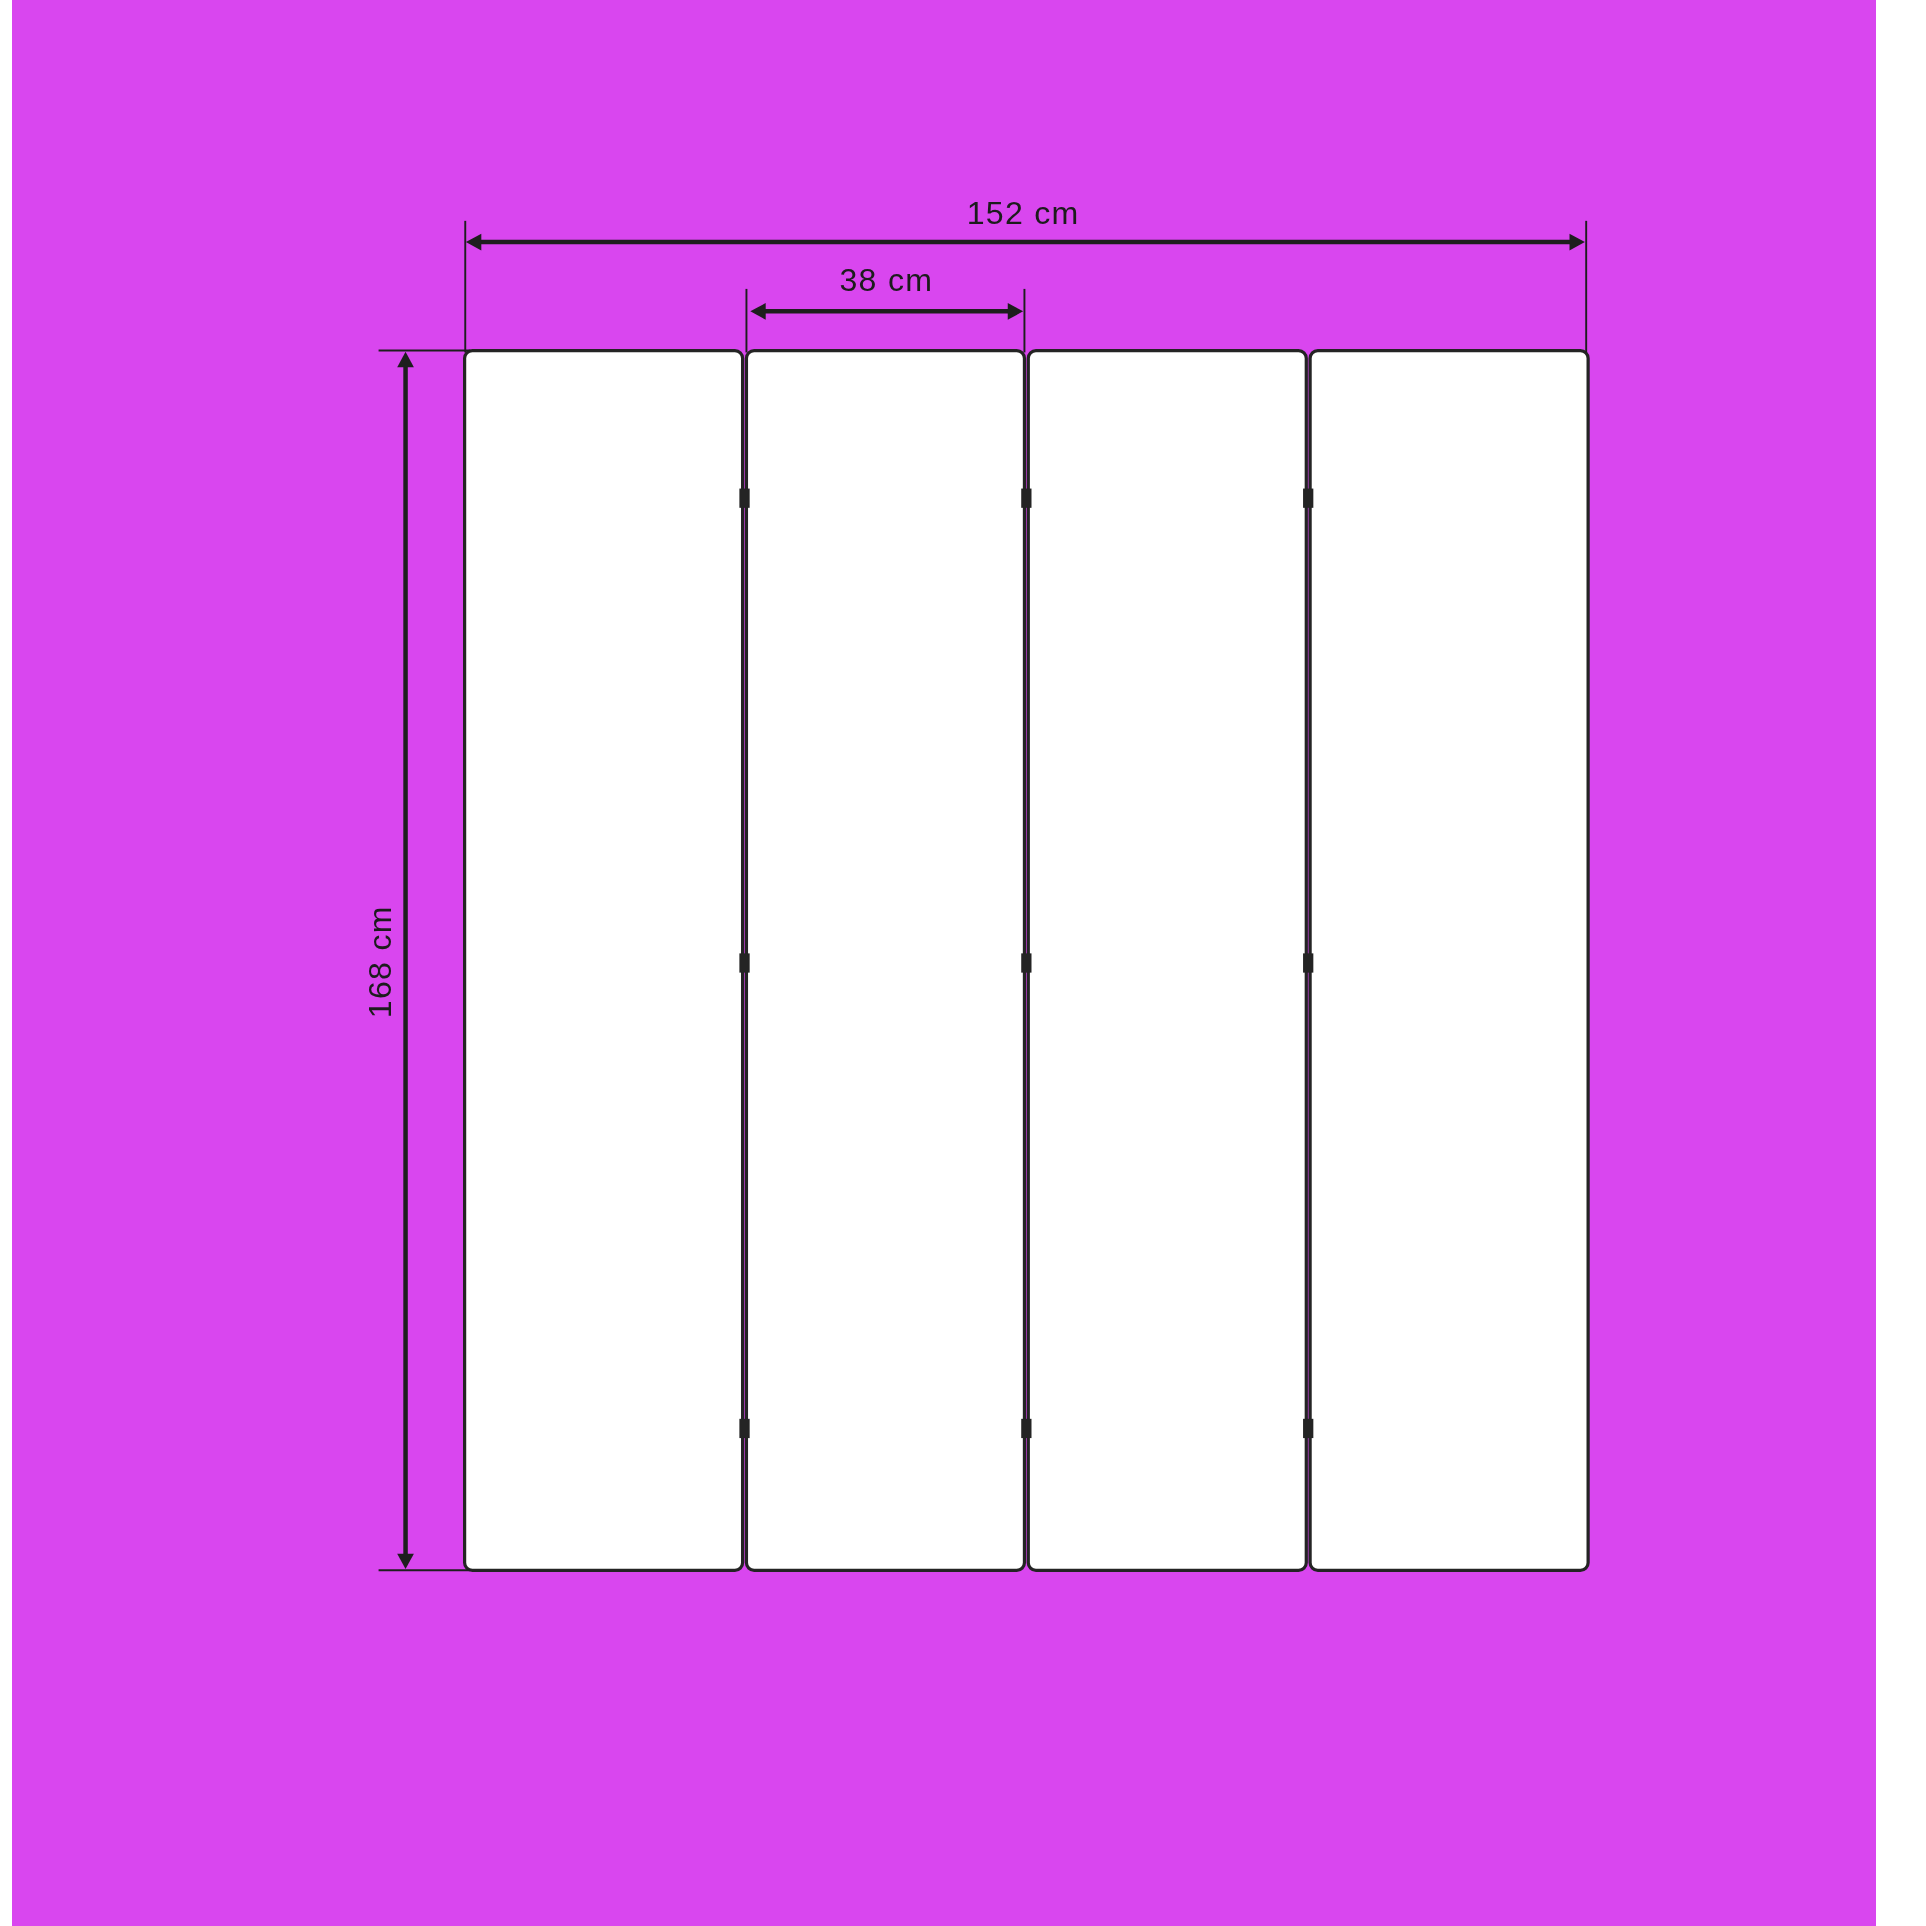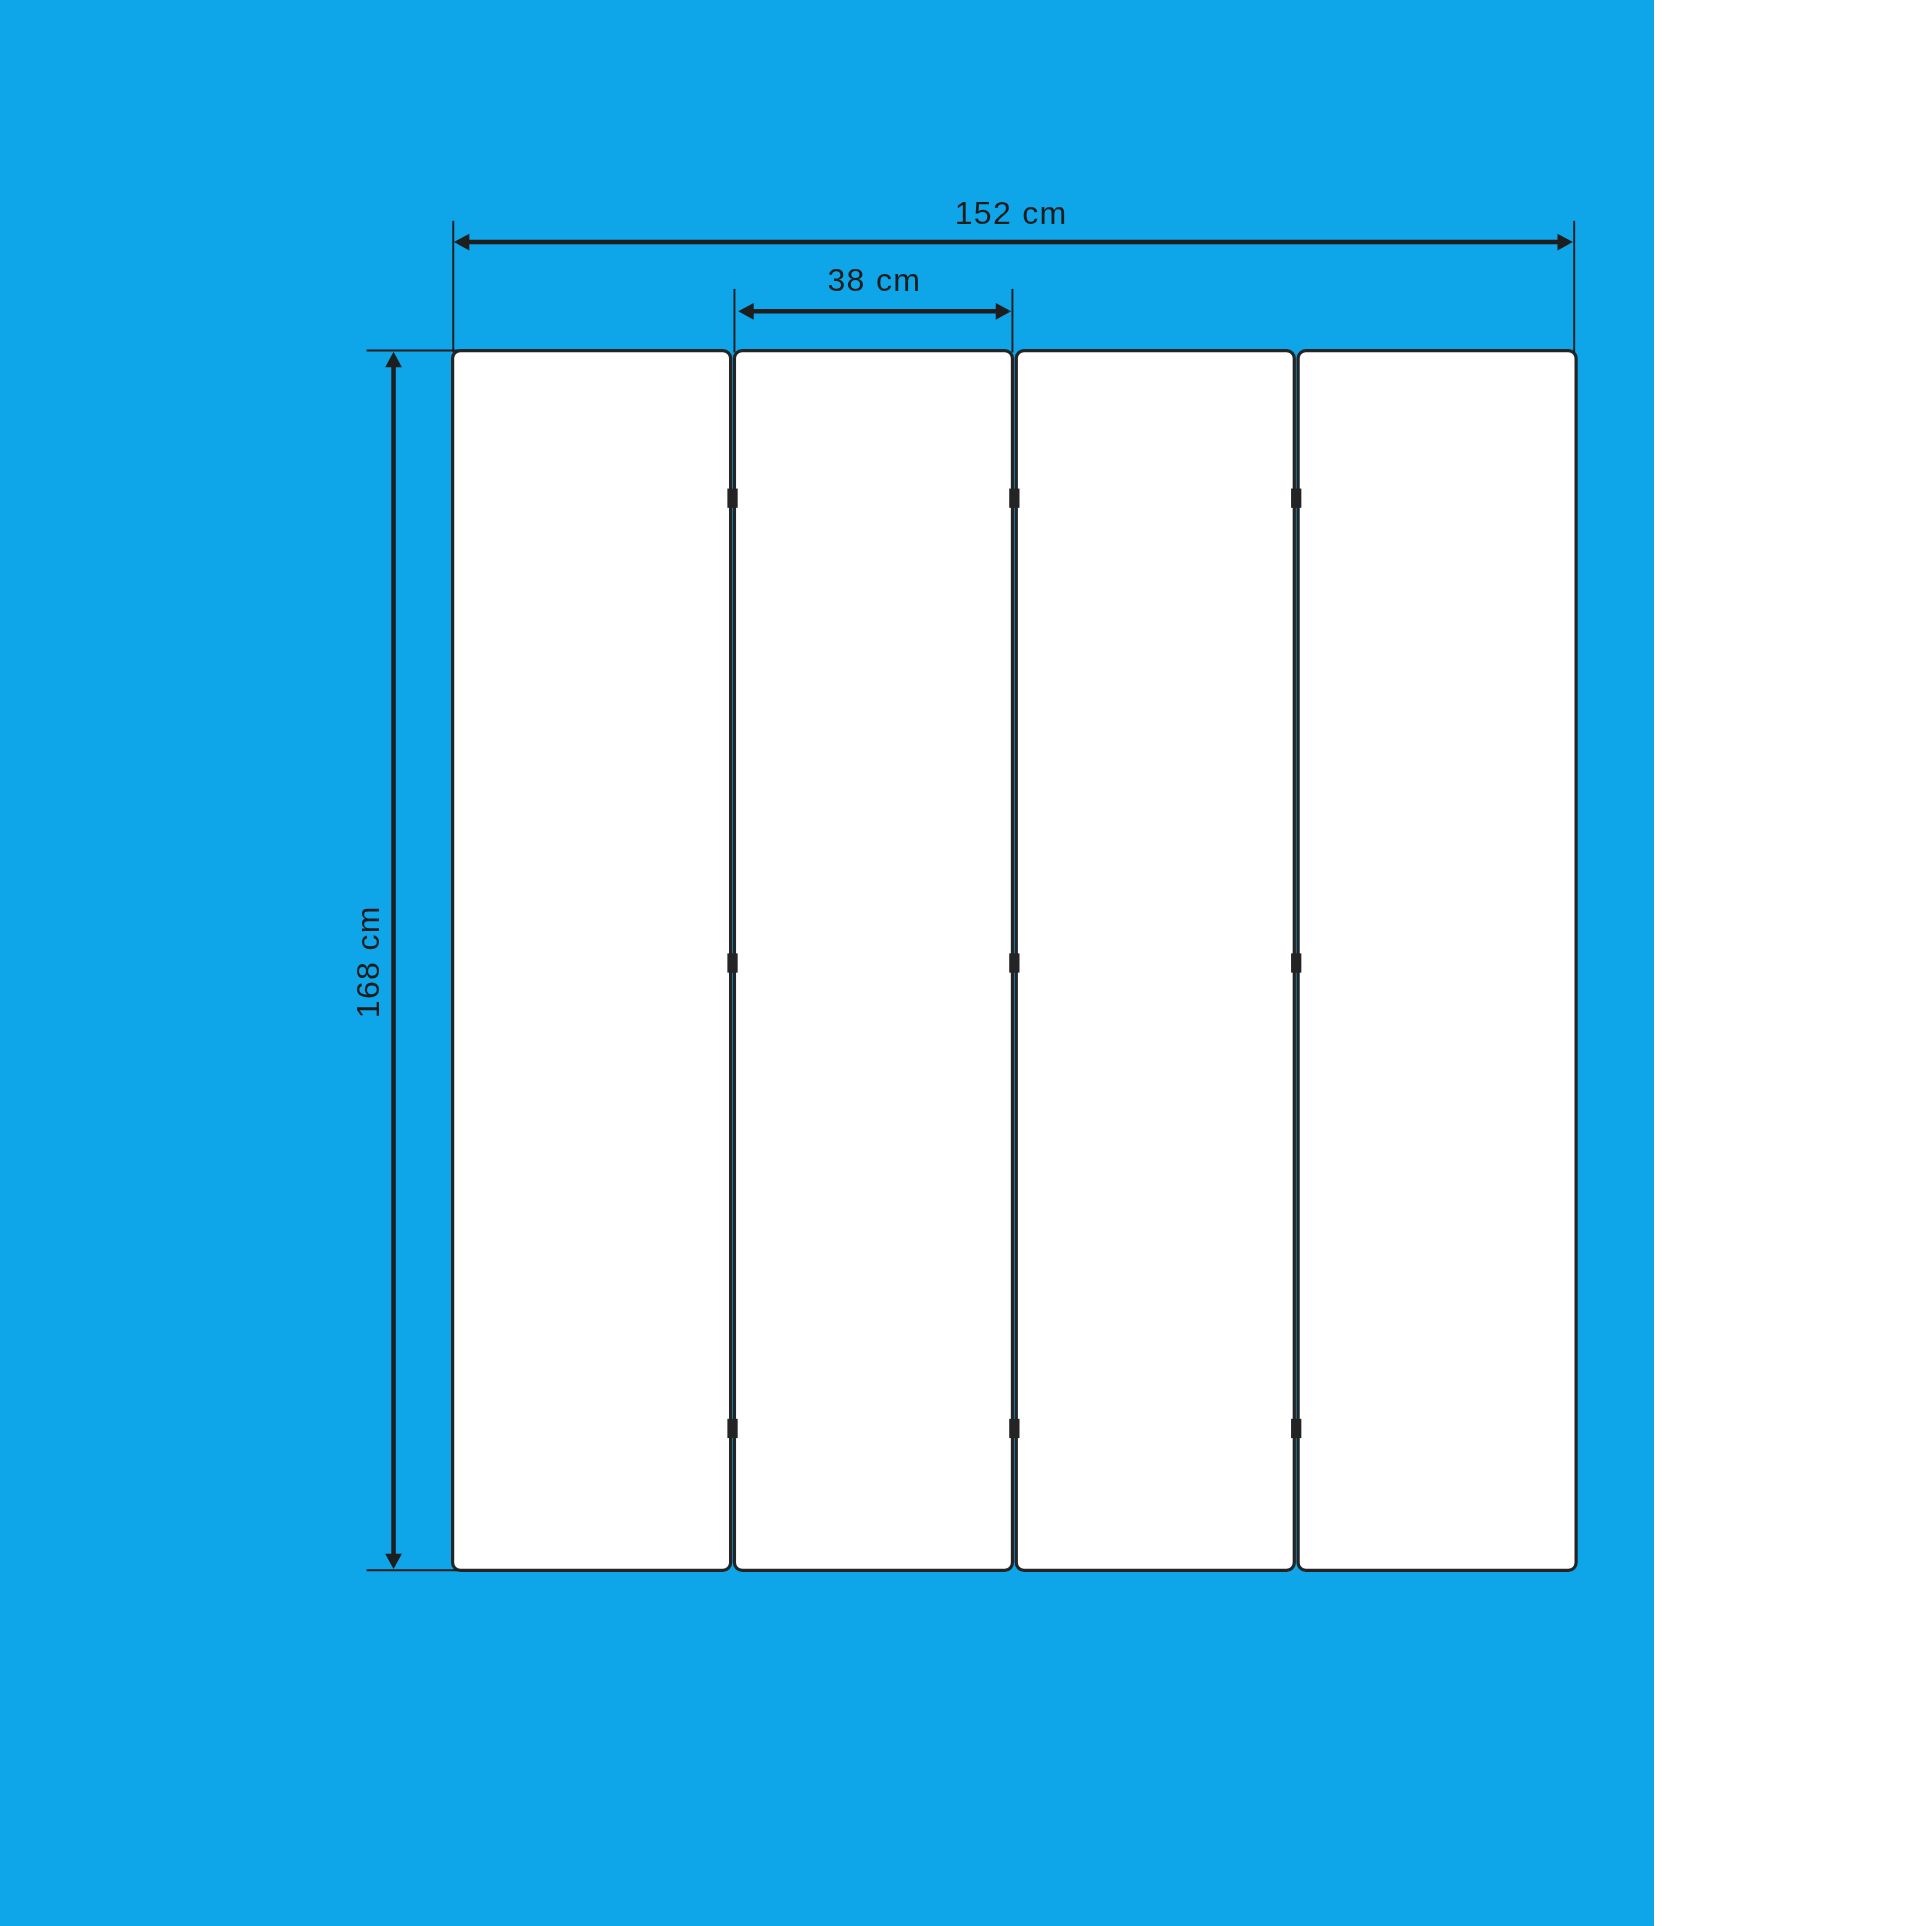--- a/index.html
+++ b/index.html
@@ -2,24 +2,25 @@
 <html style="font-size:10.3px"><head>
 <meta charset="utf-8">
 <style>
   html, body {
     margin: 0;
     padding: 0;
     background: #ffffff;
   }
   #canvas {
     position: relative;
-    width: 1654px;
+    width: 1864px;
     height: 1926px;
-    background: #0ea5e9;
+    background: #d946ef;
     font-family: "Liberation Sans", sans-serif;
+    margin-left: 12px;
   }
   svg { display: block; }
   .dim-label {
     font-family: "Liberation Sans", sans-serif;
     font-size: 50px;
     letter-spacing: 2px;
     fill: #1c1c1c;
   }
   .panel {
     fill: #ffffff;

